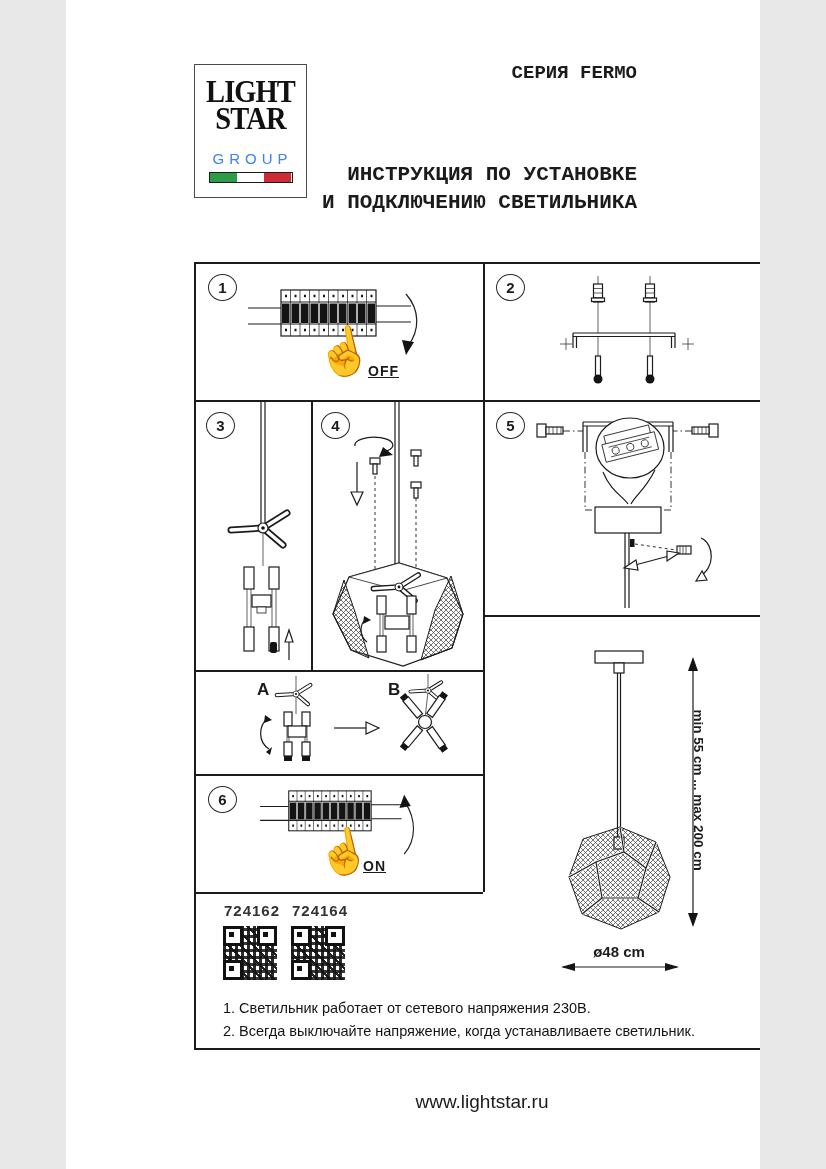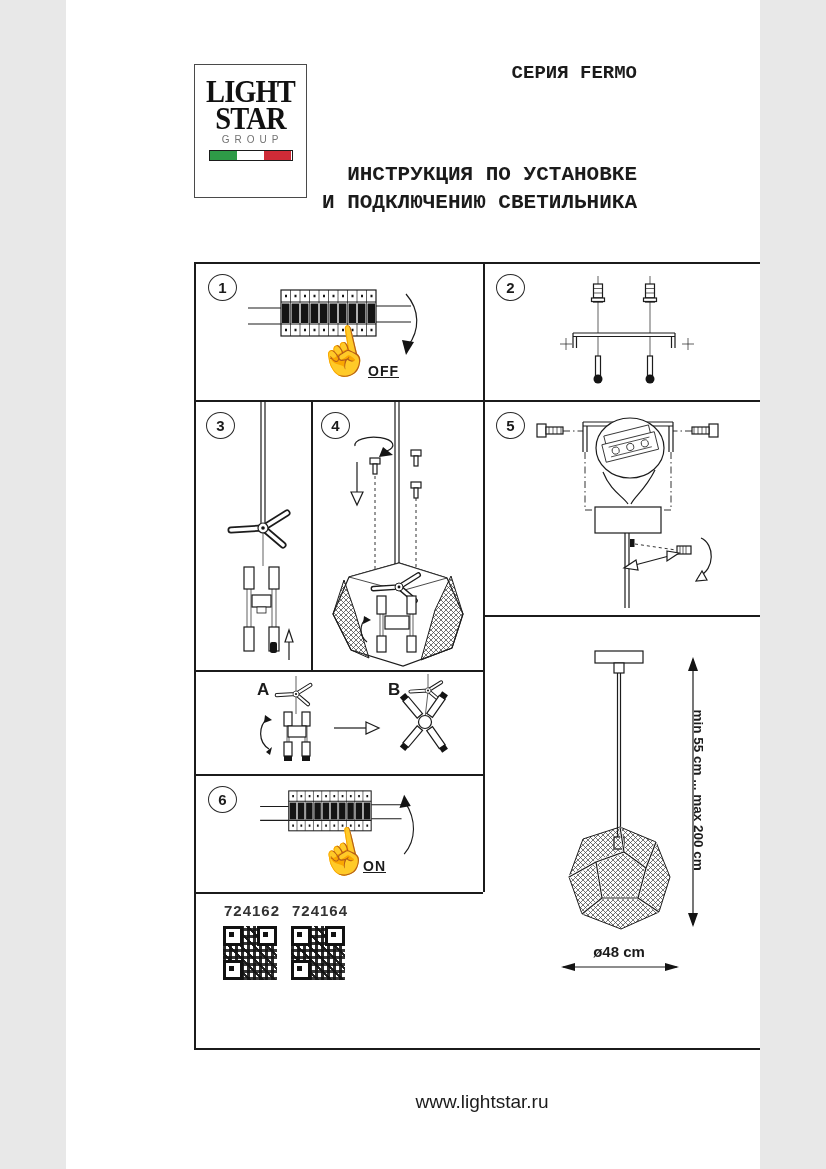--- a/index.html
+++ b/index.html
@@ -3,21 +3,21 @@
 <meta charset="utf-8">
 <style>
   html,body{margin:0;padding:0;background:#e8e8e8;}
   .page{position:relative;width:694px;height:1169px;background:#ffffff;margin:0 auto;
         font-family:"Liberation Sans",sans-serif;color:#1b1b1b;overflow:hidden;}
   .abs{position:absolute;}
   .ln{position:absolute;background:#1b1b1b;}
   
   .logo-box{left:128px;top:64px;width:111px;height:132px;border:1.5px solid #4a4a4a;background:#fff;text-align:center;}
   .logo-word{font-family:"Liberation Serif",serif;font-weight:bold;font-size:31px;line-height:.86;letter-spacing:-1px;transform:scaleX(.92);color:#111;}
-  .logo-group{font-size:10px;letter-spacing:5px;color:#737373;margin-top:2px;padding-left:4px;}
+  .logo-group{font-size:15px;letter-spacing:5px;color:#3b82f6;margin-top:18px;padding-left:4px;}
   .flag{width:82px;height:9px;margin:5px auto 0;border:1px solid #1b1b1b;display:flex;}
   .flag div{flex:1;height:100%;}
   .hdr{right:123px;text-align:right;font-weight:bold;white-space:nowrap;font-family:Liberation Mono, monospace;}
   
   .main-box{left:128px;top:262px;width:576px;height:784px;border:2px solid #1b1b1b;background:#fff;}
   .panel{position:absolute;}
   .step-circle{position:absolute;width:27px;height:25px;border:1.4px solid #2a2a2a;border-radius:50%;
                display:flex;align-items:center;justify-content:center;font-size:15px;font-weight:600;background:#fff;}
   .biglabel{position:absolute;font-size:14px;font-weight:bold;letter-spacing:1px;text-decoration:underline;}
   .ablabel{position:absolute;font-size:17px;font-weight:bold;}
@@ -316,16 +316,20 @@
         <polygon class="f" points="210,42 205,56 215,56"></polygon>
         <polygon class="f" points="210,312 205,298 215,298"></polygon>
         <path class="s" d="M80,352 H194"></path>
         <polygon class="f" points="78,352 92,348 92,356"></polygon>
         <polygon class="f" points="196,352 182,348 182,356"></polygon>
       </svg>
       <div class="dim-rot" style="left:135px;top:167px;width:160px">min 55 cm ... max 200 cm</div>
       <div class="dim-dia" style="left:96px;top:328px;width:80px">ø48 cm</div>
     </div>
 
+    <div class="panel notes" style="left:27px;top:733px;width:540px">
+      <div>1. Светильник работает от сетевого напряжения 230В.</div>
+      <div>2. Всегда выключайте напряжение, когда устанавливаете светильник.</div>
+    </div>
   </div>
 
   <div class="abs footer">www.lightstar.ru</div>
 </div>
 
 </body></html>

